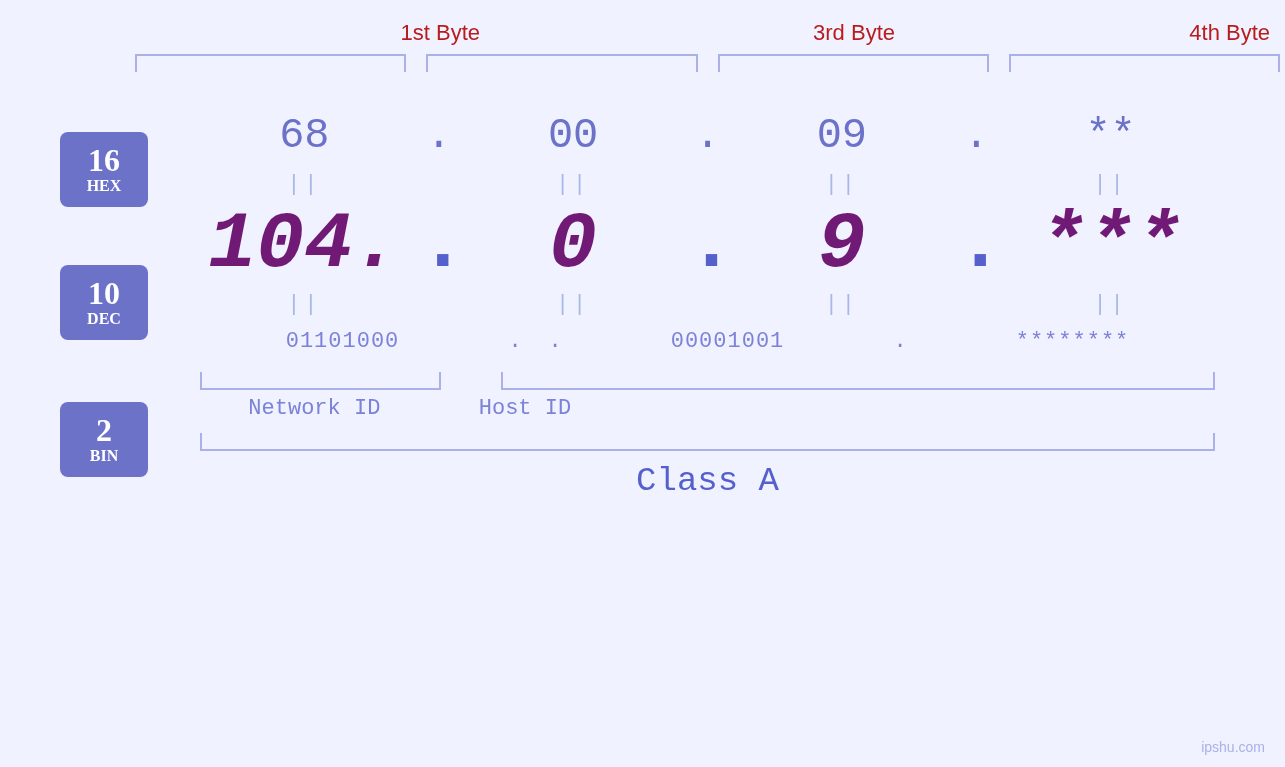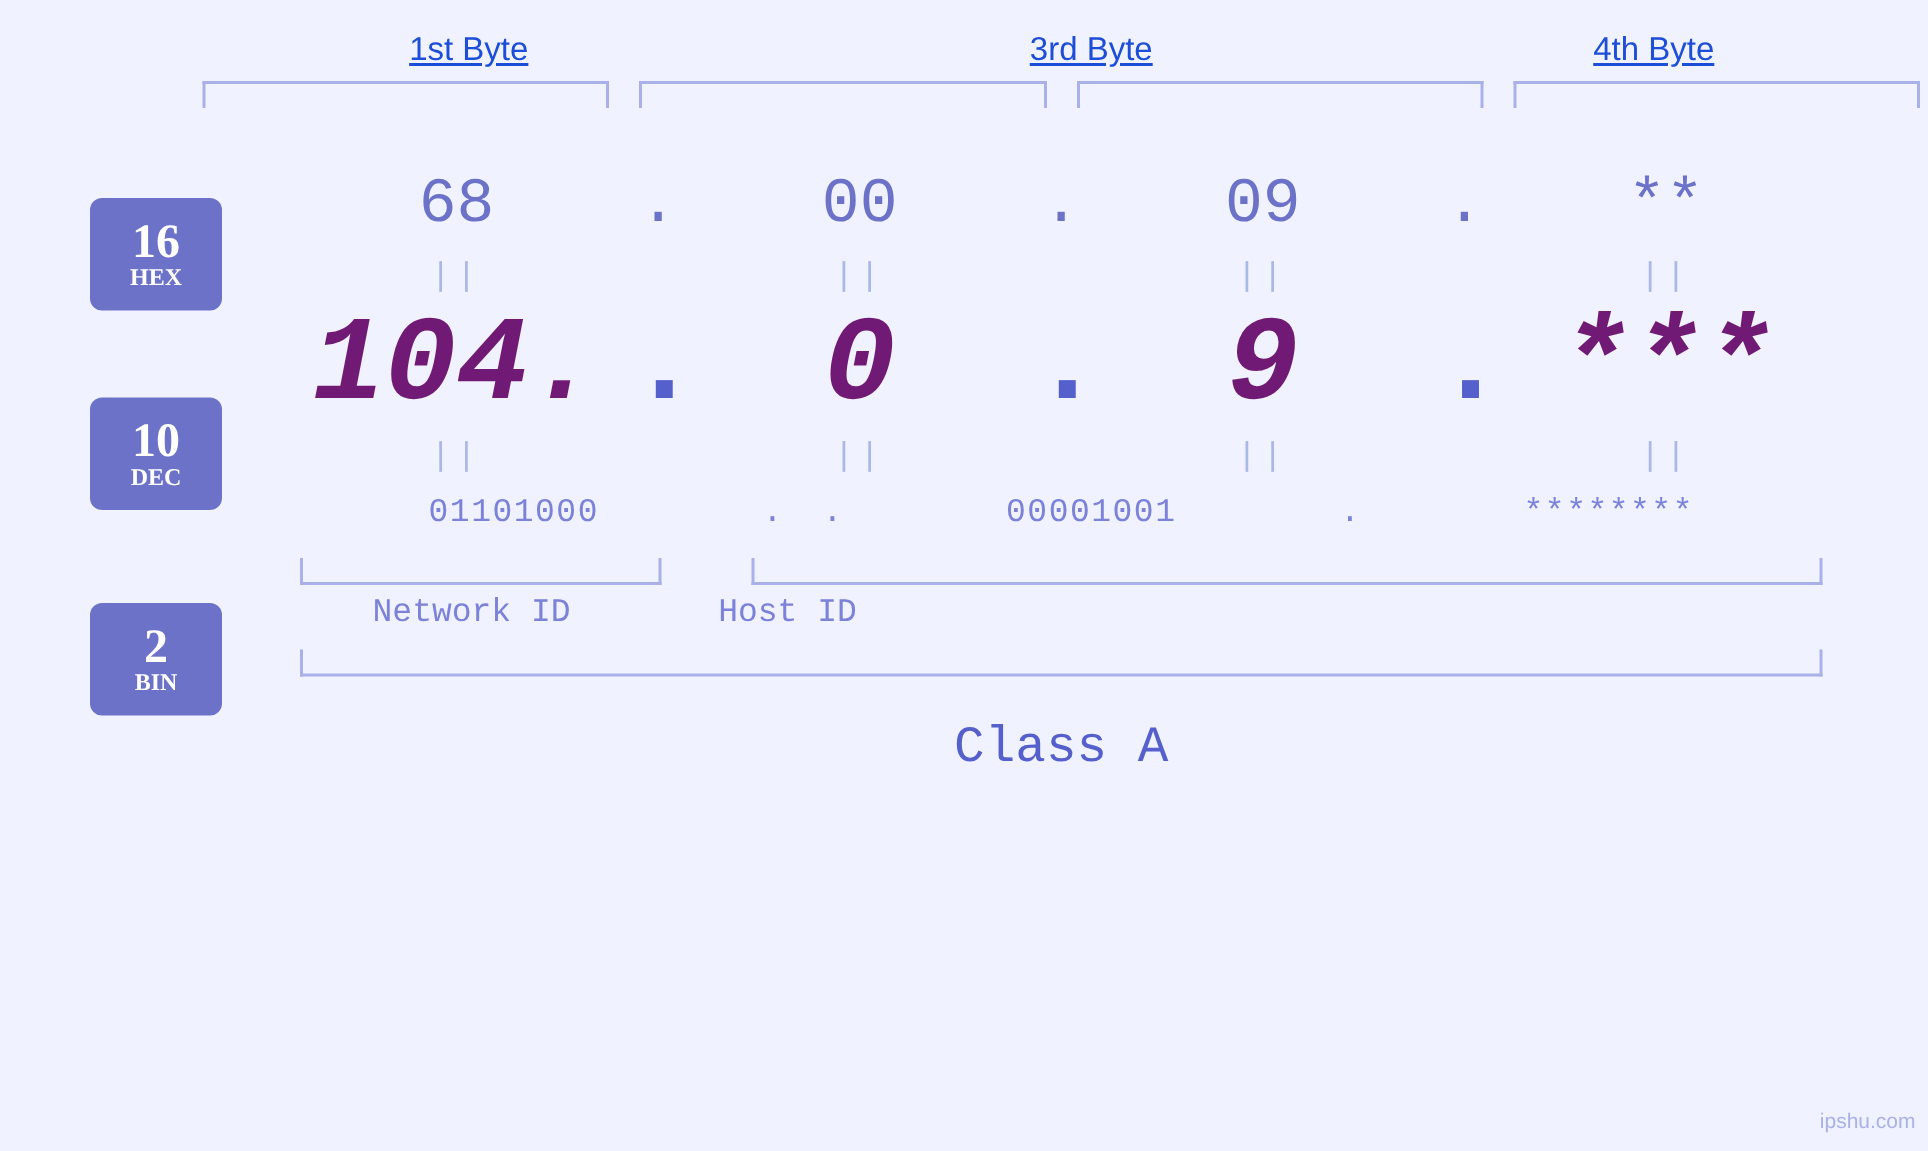--- a/index.html
+++ b/index.html
@@ -26,26 +26,25 @@
     
     .header-row {
       display: flex;
       width: 100%;
       margin-left: 130px;
       margin-bottom: 0px;
     }
 
     .byte-header {
       flex: 1;
-      text-align: center;
-      color: #1d4ed8;
+      text-align: right;
+      color: #b91c1c;
       font-size: 22px;
       font-family: Arial, sans-serif;
       padding-bottom: 8px;
-      text-decoration: underline;
     }
 
     
     .bracket-row {
       display: flex;
       width: 100%;
       margin-left: 130px;
       margin-bottom: 30px;
     }
 
@@ -172,28 +171,28 @@
       color: #7b82d8;
     }
 
     
     .class-row {
       width: 100%;
       text-align: center;
       color: #5560cc;
       font-size: 34px;
       font-family: 'Courier New', Courier, monospace;
-      margin-top: 29px;
+      margin-top: 11px;
     }
 
     
     .watermark {
       position: absolute;
       bottom: 12px;
-      right: 8px;
+      right: 20px;
       color: #aab0e8;
       font-size: 14px;
       font-family: Arial, sans-serif;
     }
 
     
     .full-layout {
       display: flex;
       flex-direction: row;
       width: 100%;

